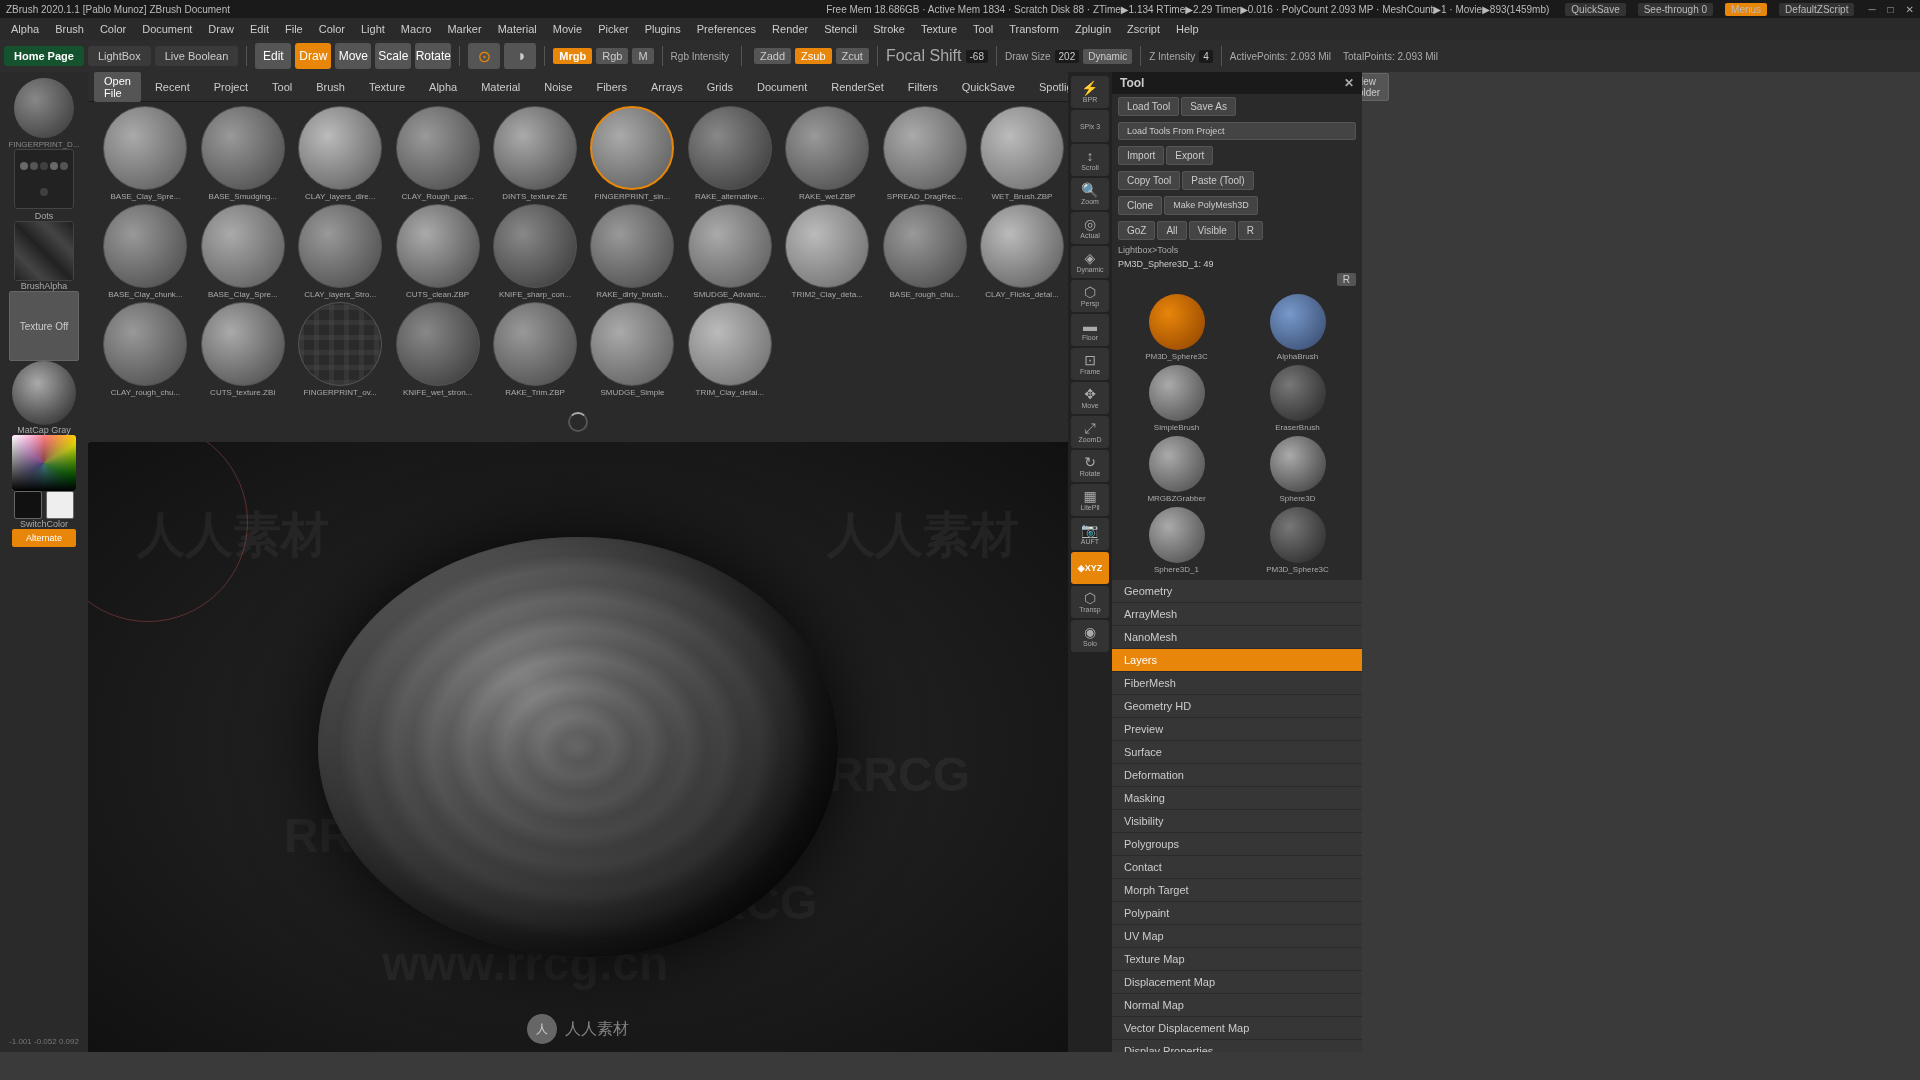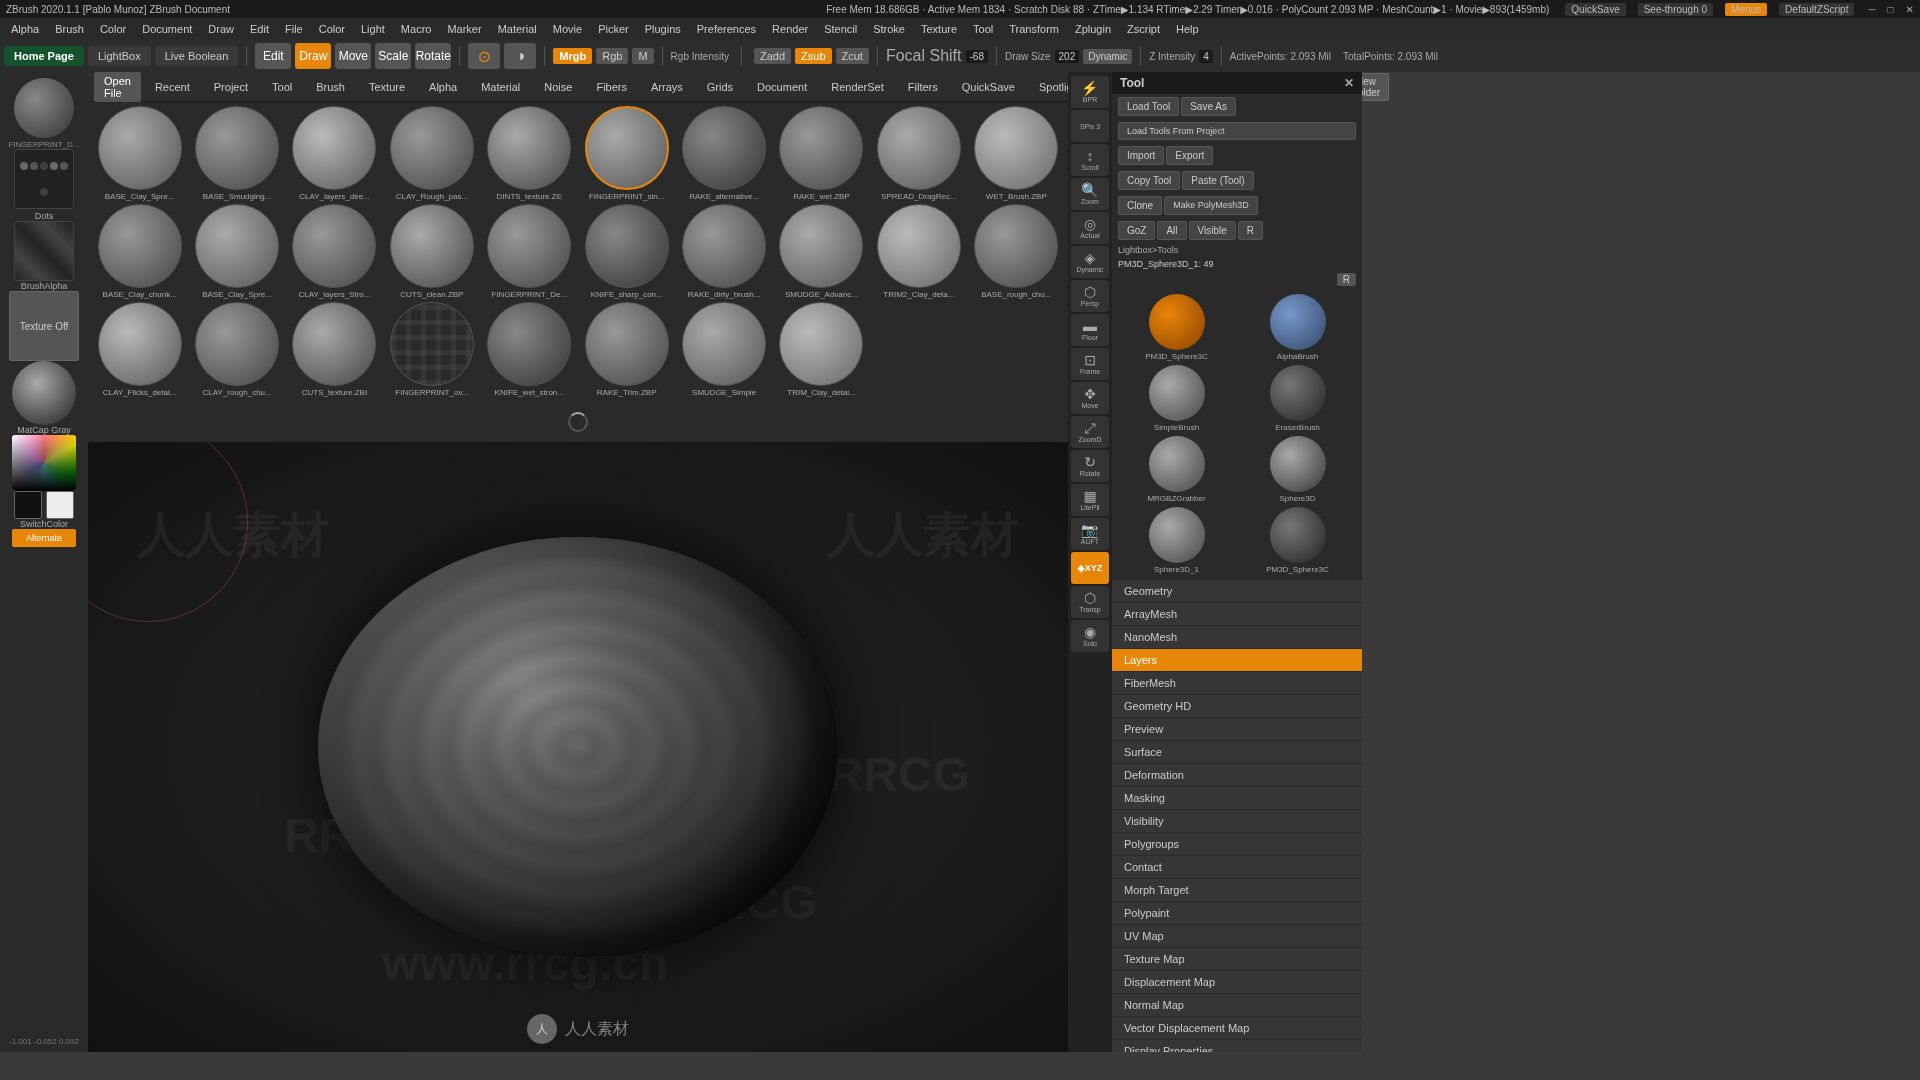--- a/index.html
+++ b/index.html
@@ -180,21 +180,21 @@
       padding: 3px 10px;
       color: #ccc;
       cursor: pointer;
       font-size: 11px;
       border-radius: 2px;
     }
     .brush-tab.active { background: #555; color: #fff; }
     .brush-cell {
       display: flex;
       flex-direction: column;
-      align-items: center;
+      align-items: flex-end;
       cursor: pointer;
     }
     .brush-thumb {
       width: 84px;
       height: 84px;
       border-radius: 50%;
       background: radial-gradient(circle at 35% 35%, #999, #444);
       border: 1px solid #555;
     }
     .brush-name {
@@ -633,24 +633,20 @@
       </div>
       <div class="brush-cell">
         <div class="brush-thumb" style="background:radial-gradient(circle at 35% 35%,#999,#444);"></div>
         <div class="brush-name">CLAY_layers_Stro...</div>
       </div>
       <div class="brush-cell">
         <div class="brush-thumb" style="background:radial-gradient(circle at 35% 35%,#aaa,#444);"></div>
         <div class="brush-name">CUTS_clean.ZBP</div>
       </div>
       <div class="brush-cell">
-        <div class="brush-thumb" style="background:radial-gradient(circle at 35% 35%,#999,#444);"></div>
-        <div class="brush-name">FINGERPRINT_De...</div>
-      </div>
-      <div class="brush-cell">
         <div class="brush-thumb" style="background:radial-gradient(circle at 35% 35%,#888,#333);"></div>
         <div class="brush-name">KNIFE_sharp_con...</div>
       </div>
       <div class="brush-cell">
         <div class="brush-thumb" style="background:radial-gradient(circle at 35% 35%,#999,#444);"></div>
         <div class="brush-name">RAKE_dirty_brush...</div>
       </div>
       <div class="brush-cell">
         <div class="brush-thumb" style="background:radial-gradient(circle at 35% 35%,#aaa,#555);"></div>
         <div class="brush-name">SMUDGE_Advanc...</div>

